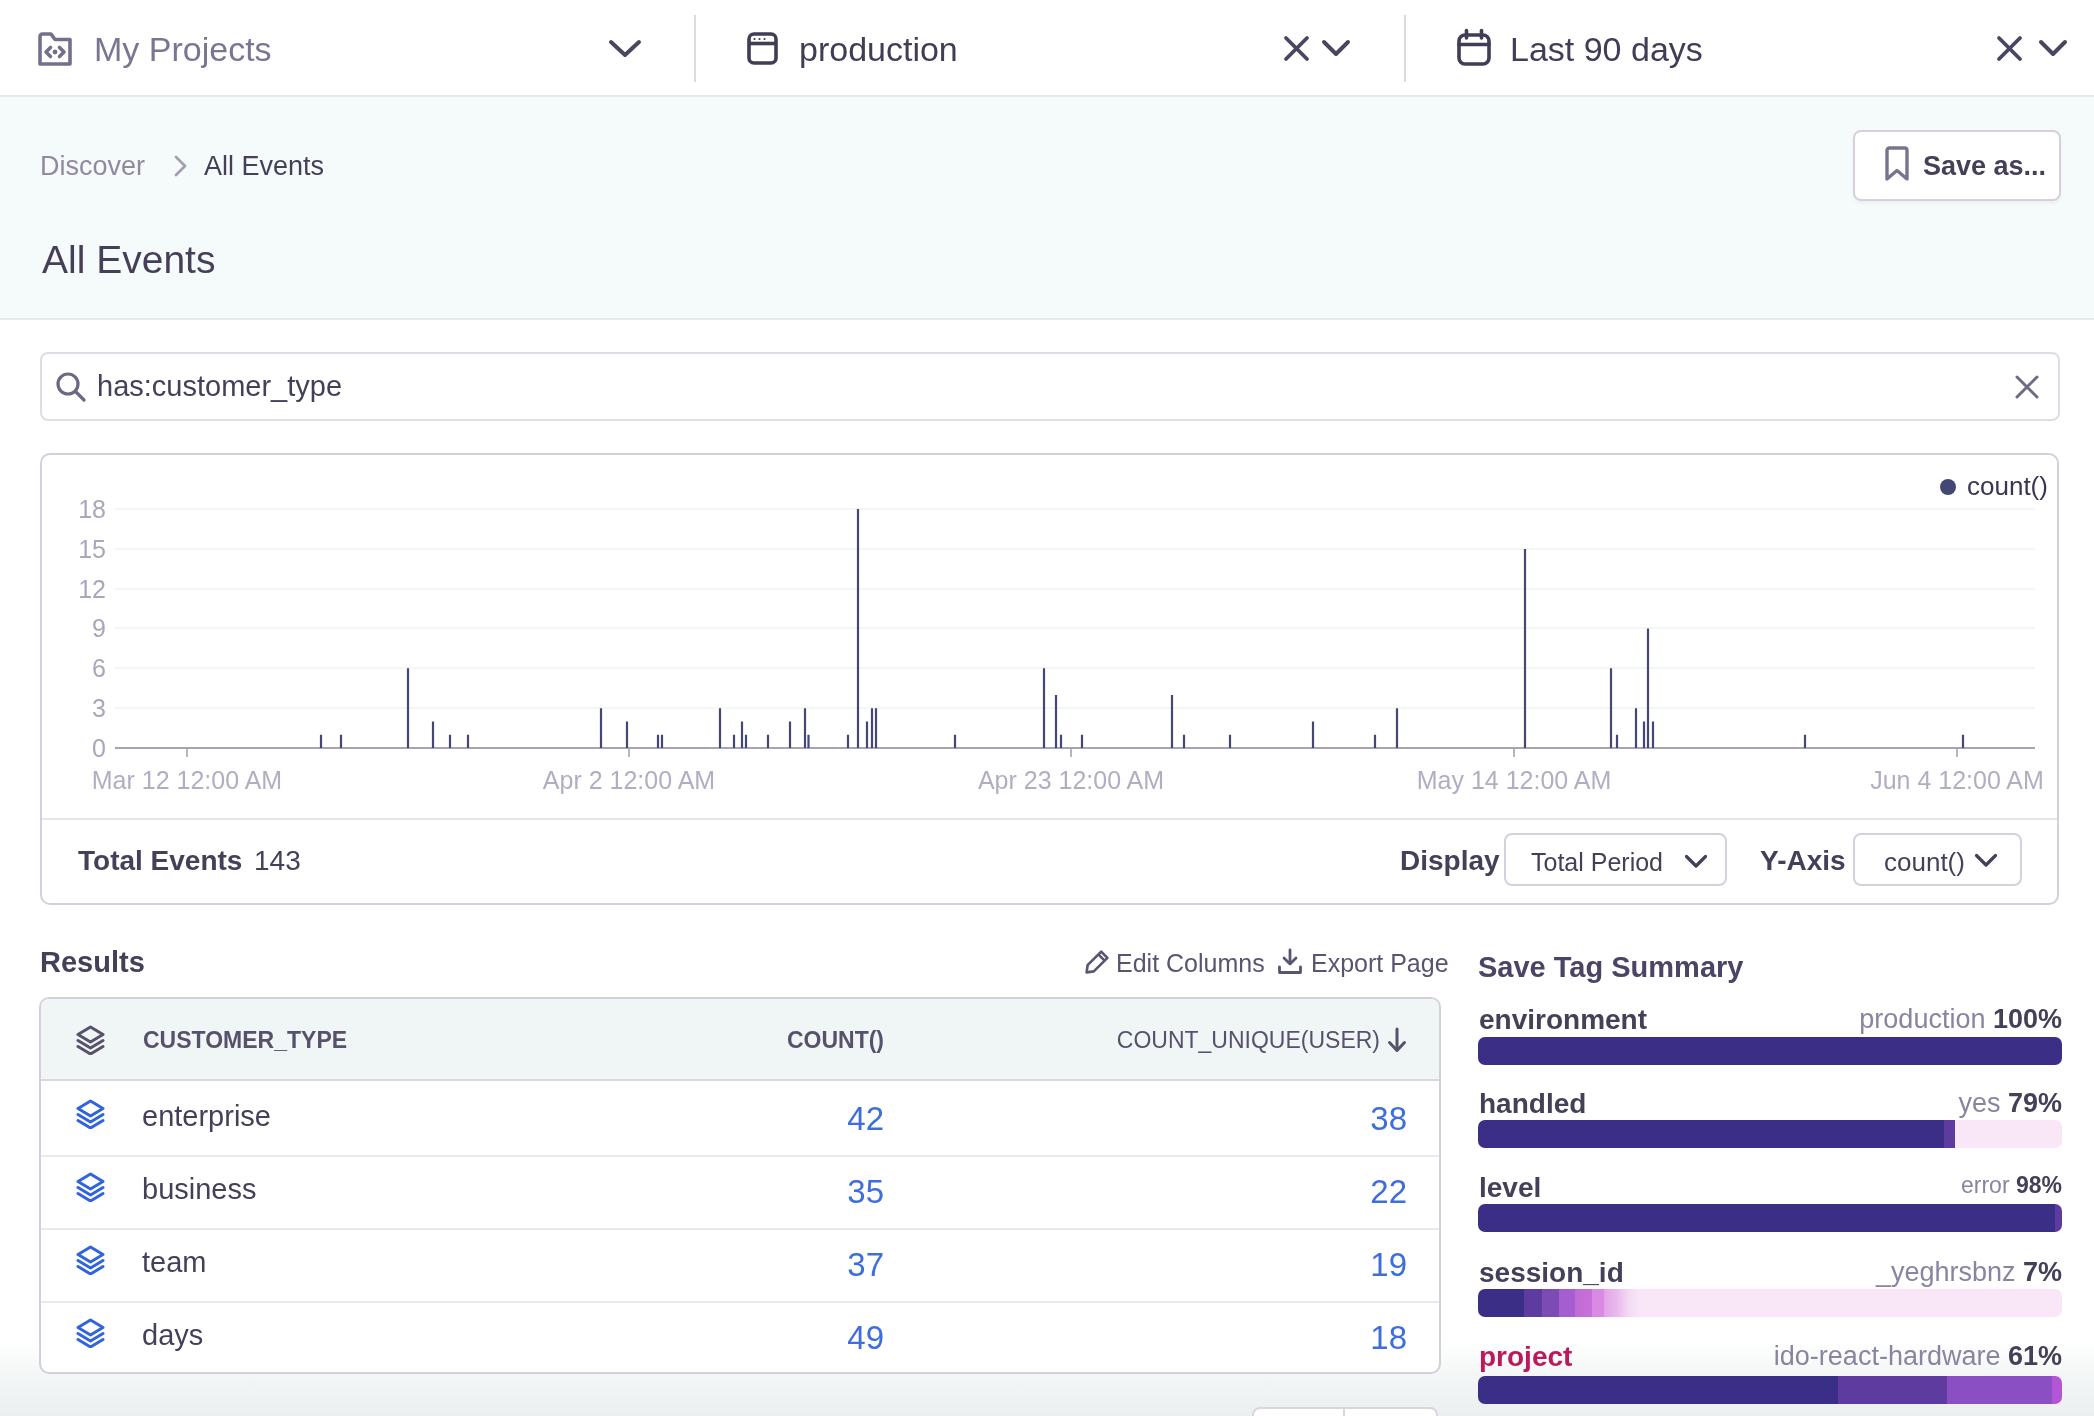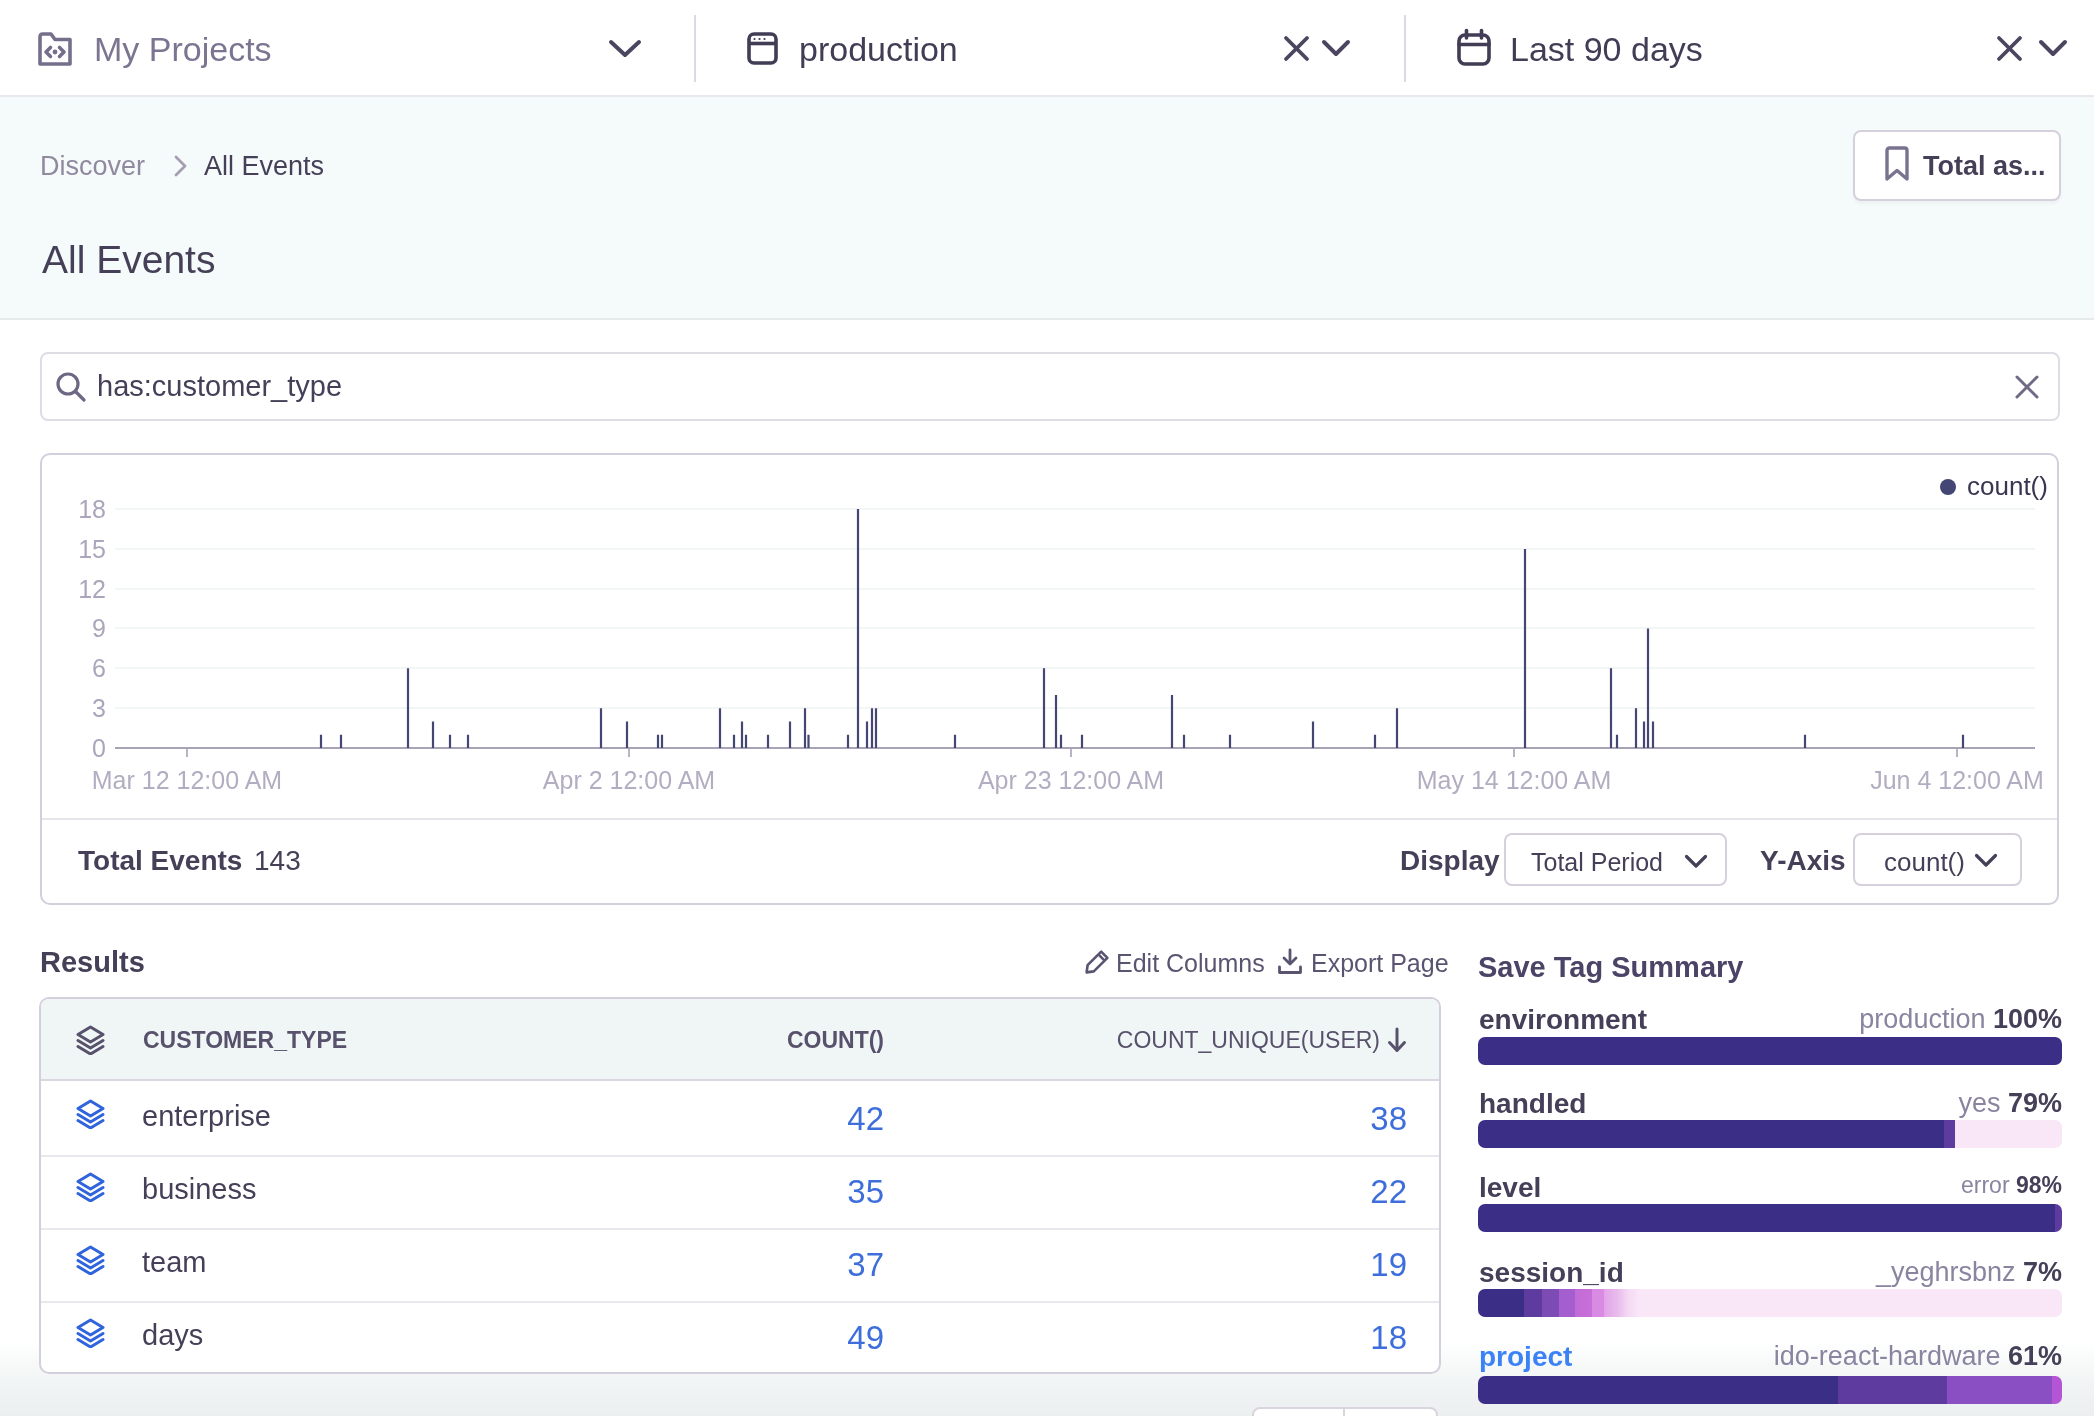--- a/index.html
+++ b/index.html
@@ -61,21 +61,21 @@
 <div class="abs" style="left:40px;top:151px;font-size:27px;color:#90899f;">Discover</div>
 <svg class="abs" style="left:172px;top:155px;" width="17" height="22" viewBox="0 0 17 22" fill="none" stroke="#a59eb3" stroke-width="2.8" stroke-linecap="round" stroke-linejoin="round">
   <path d="M4 2 L13 11 L4 20"></path>
 </svg>
 <div class="abs" style="left:204px;top:151px;font-size:27px;color:#453f58;">All Events</div>
 
 <div class="abs" style="left:1853px;top:130px;width:208px;height:71px;background:#fff;border:2px solid #d5d0db;border-radius:8px;box-shadow:0 3px 3px rgba(70,60,100,0.04);"></div>
 <svg class="abs" style="left:1884px;top:146px;" width="26" height="36" viewBox="0 0 26 36" fill="none" stroke="#7a7390" stroke-width="3.4" stroke-linejoin="round">
   <path d="M3 4.5 C3 3 4 2 5.5 2 L20.5 2 C22 2 23 3 23 4.5 L23 33 L13 24.5 L3 33 Z"></path>
 </svg>
-<div class="abs" style="left:1923px;top:151px;font-size:27px;font-weight:bold;color:#453f58;">Total as...</div>
+<div class="abs" style="left:1923px;top:151px;font-size:27px;font-weight:bold;color:#453f58;">Save as...</div>
 <div class="abs" style="left:42px;top:238px;font-size:39px;color:#453f58;">All Events</div>
 
 <div class="abs" id="bottomgrad" style="left:0;top:1340px;width:2094px;height:76px;background:linear-gradient(to bottom,#ffffff 0%,#f2f5f5 55%,#ecefef 100%);"></div>
 
 <div class="abs" id="searchbar" style="left:40px;top:352px;width:2020px;height:69px;background:#fff;border:2px solid #e0dce6;border-radius:8px;"></div>
 <svg class="abs" style="left:55px;top:371px;" width="32" height="32" viewBox="0 0 32 32" fill="none" stroke="#6e6783" stroke-width="3.2" stroke-linecap="round">
   <circle cx="13" cy="13" r="10"></circle>
   <line x1="20.5" y1="20.5" x2="29" y2="29"></line>
 </svg>
 <div class="abs" style="left:97px;top:370px;font-size:29px;color:#453f58;">has:customer_type</div>
@@ -220,15 +220,15 @@
 <div class="abs" style="left:1478px;top:1120px;width:584px;height:28px;border-radius:7px;background:linear-gradient(to right,#3b2e87 0px,#3b2e87 466px,#5e3c9f 466px,#5e3c9f 477px,#f9e7f8 477px);"></div>
 
 <div class="abs" style="left:1479px;top:1172px;font-size:28px;font-weight:bold;color:#453f58;">level</div>
 <div class="abs" style="left:1478px;top:1172px;width:584px;text-align:right;font-size:23px;color:#8a84a0;">error <b style="color:#453f58;">98%</b></div>
 <div class="abs" style="left:1478px;top:1204px;width:584px;height:28px;border-radius:7px;background:linear-gradient(to right,#3b2e87 0px,#3b2e87 577px,#5e3c9f 577px);"></div>
 
 <div class="abs" style="left:1479px;top:1257px;font-size:28px;font-weight:bold;color:#453f58;">session_id</div>
 <div class="abs" style="left:1478px;top:1257px;width:584px;text-align:right;font-size:27px;color:#8a84a0;">_yeghrsbnz <b style="color:#453f58;">7%</b></div>
 <div class="abs" style="left:1478px;top:1289px;width:584px;height:28px;border-radius:7px;background:linear-gradient(to right,#3b2e87 0px,#3b2e87 46px,#5e3c9f 46px,#5e3c9f 64px,#7d4bb4 64px,#7d4bb4 81px,#a55ecf 81px,#a55ecf 97px,#c06cd6 97px,#c96fd9 114px,#d98ae2 114px,#d98ae2 126px,#e2a4e8 126px,#e9bcec 140px,#f4d9f3 150px,#f9e7f8 162px);"></div>
 
-<div class="abs" style="left:1479px;top:1341px;font-size:28px;font-weight:bold;color:#3b82f6;">project</div>
+<div class="abs" style="left:1479px;top:1341px;font-size:28px;font-weight:bold;color:#be185d;">project</div>
 <div class="abs" style="left:1478px;top:1341px;width:584px;text-align:right;font-size:27px;color:#8a84a0;">ido-react-hardware <b style="color:#453f58;">61%</b></div>
 <div class="abs" style="left:1478px;top:1376px;width:584px;height:28px;border-radius:7px;background:linear-gradient(to right,#3b2e87 0px,#3b2e87 360px,#5e3c9f 360px,#5e3c9f 469px,#8a4fc2 469px,#8a4fc2 574px,#b455d6 574px);"></div>
 
 </body></html>

